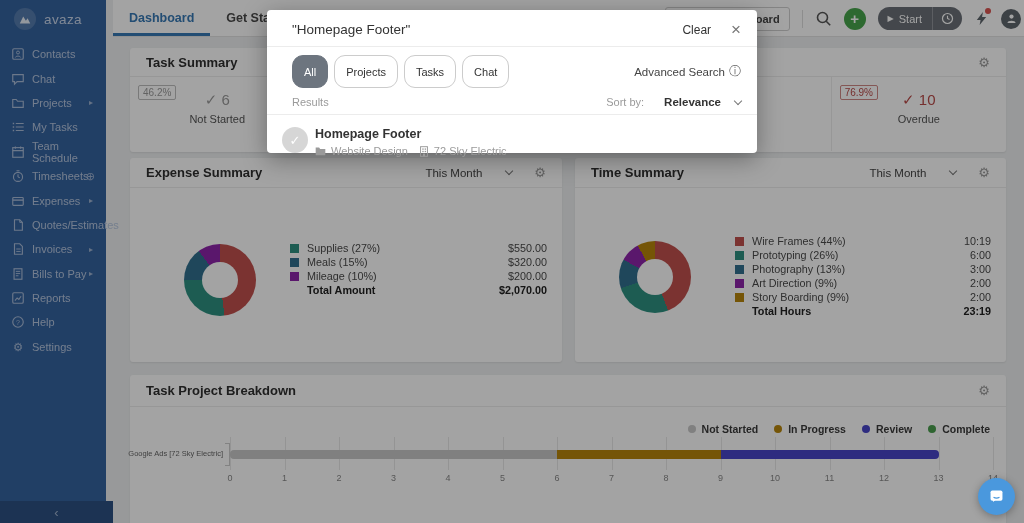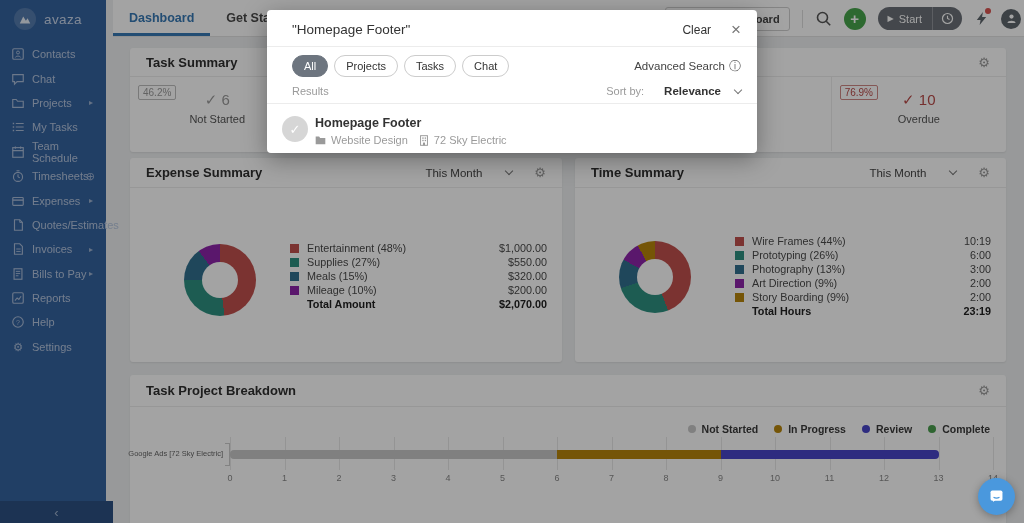--- a/index.html
+++ b/index.html
@@ -85,21 +85,21 @@
 
   
   .overlay { position:absolute; left:0; top:0; width:1024px; height:523px; background:rgba(0,0,0,.36); z-index:40; }
   .modal { position:absolute; left:267px; top:10px; width:490px; height:143px; background:#fff; border-radius:4px; box-shadow:0 6px 24px rgba(0,0,0,.35); z-index:50; }
   .m-title-row { display:flex; align-items:center; padding:11px 16px 8px 25px; }
   .m-query { flex:1; font-size:13.5px; color:#333; }
   .m-clear { font-size:12px; color:#333; margin-right:20px; cursor:pointer; }
   .m-close { font-size:17px; color:#777; cursor:pointer; line-height:1; }
   .m-div { height:1px; background:#ececec; }
   .m-filters { display:flex; align-items:center; gap:6px; padding:8px 16px 6px 25px; }
-  .pill { height:22px; padding:0 11px; display:flex; align-items:center; border-radius:11px; border:1px solid #ccc; background:#fff; font-size:11px; color:#333; cursor:pointer; }
+  .pill { height:33px; padding:0 11px; display:flex; align-items:center; border-radius:11px; border:1px solid #ccc; background:#fff; font-size:11px; color:#333; cursor:pointer; }
   .pill.active { background:#6d757f; border-color:#6d757f; color:#fff; }
   .m-adv { margin-left:auto; font-size:11.5px; color:#444; display:flex; align-items:center; gap:4px; cursor:pointer; }
   .m-results-row { display:flex; align-items:center; padding:2px 16px 6px 25px; }
   .m-results { flex:1; font-size:11px; color:#9a9a9a; }
   .m-sortby { font-size:11px; color:#9a9a9a; margin-right:20px;text-align:right; }
   .m-sortval { font-size:11.5px; color:#333; font-weight:bold; margin-right:14px; cursor:pointer; }
   .m-item { display:flex; align-items:flex-start; padding:12px 16px 0 15px; cursor:pointer; }
   .m-avatar { width:26px; height:26px; border-radius:50%; background:#d6d6d6; color:#fff; display:flex; align-items:center; justify-content:center; font-size:13px; flex:0 0 26px; margin-right:7px; }
   .m-item-title { font-size:12.5px; font-weight:bold; color:#333; }
   .m-item-sub { display:flex; align-items:center; gap:5px; margin-top:4px; font-size:11px; color:#9a9a9a; }
@@ -321,25 +321,20 @@
         <div class="card-hd">
           <span class="card-title">Expense Summary</span>
           <span class="dd">
             <span>This Month</span>
             <span class="chev"></span>
           </span>
           <span class="gear">⚙</span>
         </div>
         <div class="donut" id="expDonut" style="left: 54px; top: 86px; background: conic-gradient(rgb(192, 80, 77) 0%, rgb(192, 80, 77) 48%, rgb(46, 145, 129) 48%, rgb(46, 145, 129) 75%, rgb(49, 112, 143) 75%, rgb(49, 112, 143) 90%, rgb(142, 36, 170) 90%, rgb(142, 36, 170) 100%);"></div>
         <div class="legend" id="expLegend" style="top:83px;">
-            <div class="lg-row">
-              <span class="lg-sw" style="background:#c0504d"></span>
-              <span class="lg-lbl">Entertainment (48%)</span>
-              <span class="lg-val">$1,000.00</span>
-            </div>
             <div class="lg-row">
               <span class="lg-sw" style="background:#2e9181"></span>
               <span class="lg-lbl">Supplies (27%)</span>
               <span class="lg-val">$550.00</span>
             </div>
             <div class="lg-row">
               <span class="lg-sw" style="background:#31708f"></span>
               <span class="lg-lbl">Meals (15%)</span>
               <span class="lg-val">$320.00</span>
             </div>

